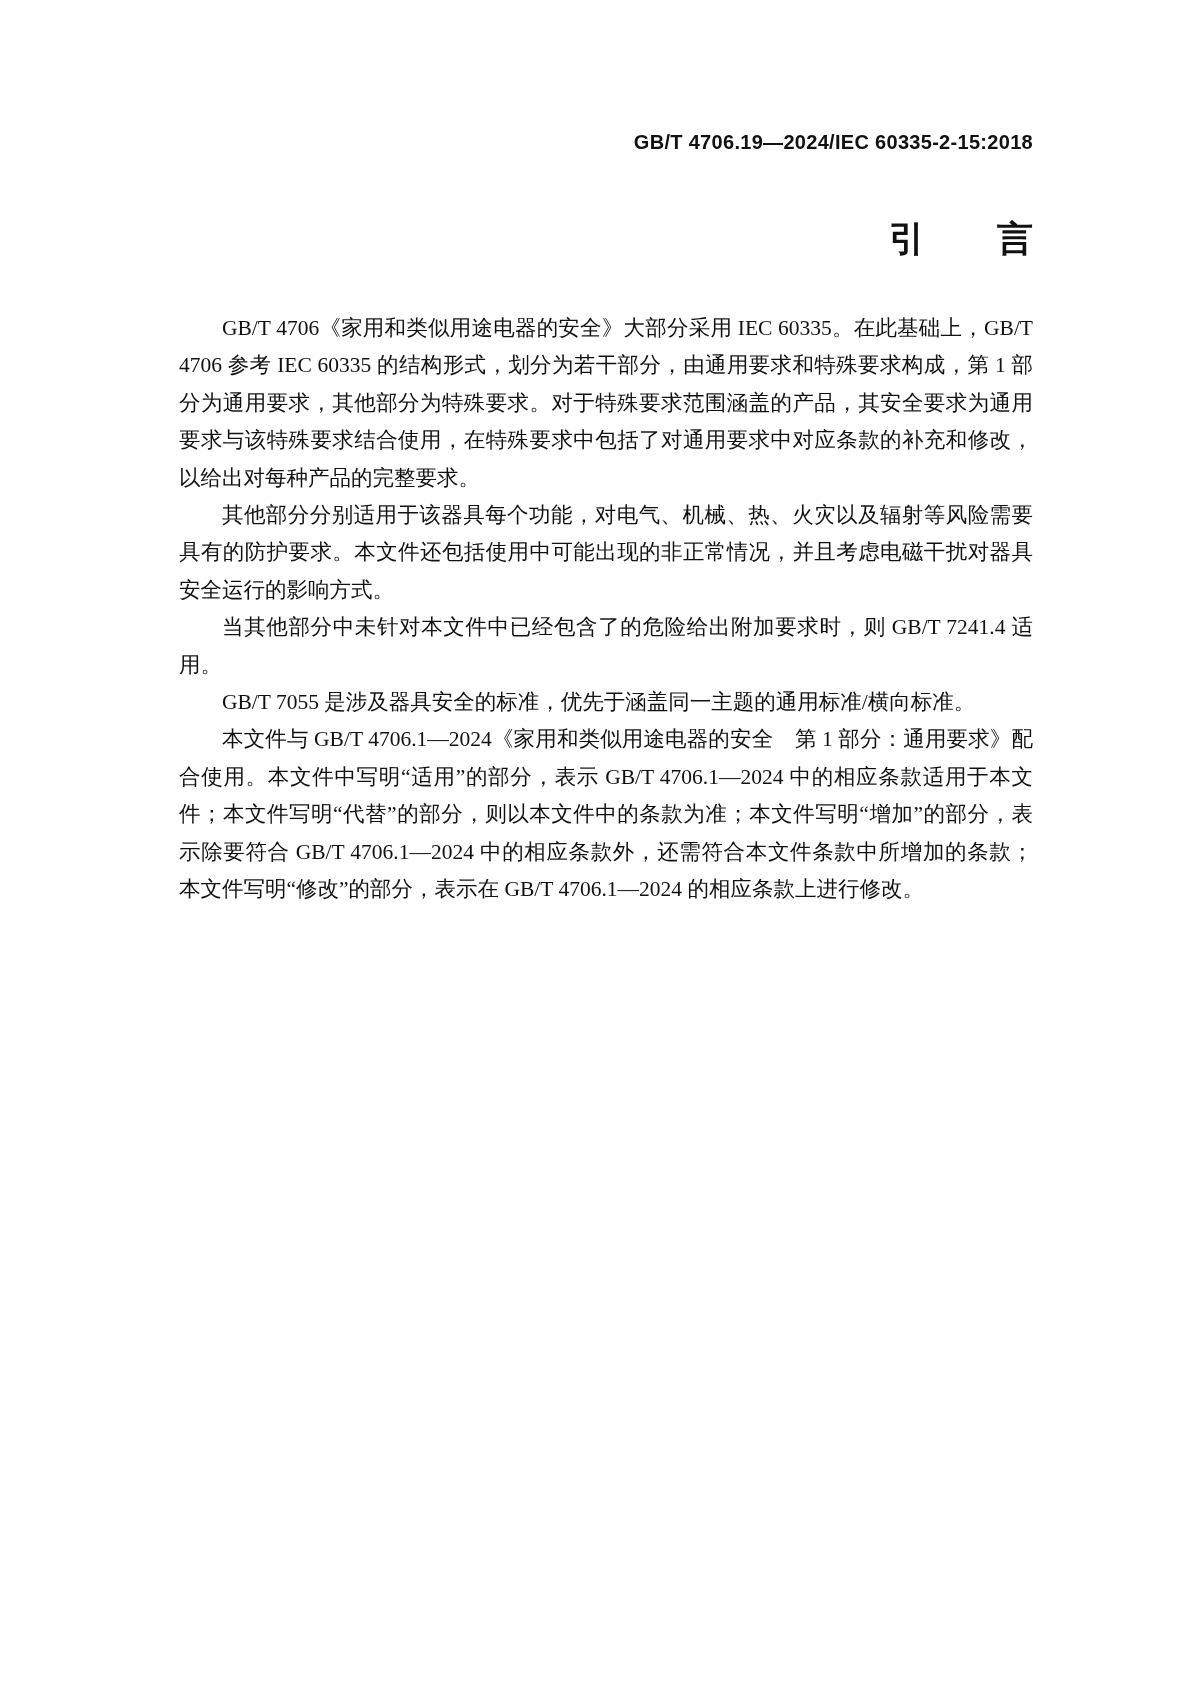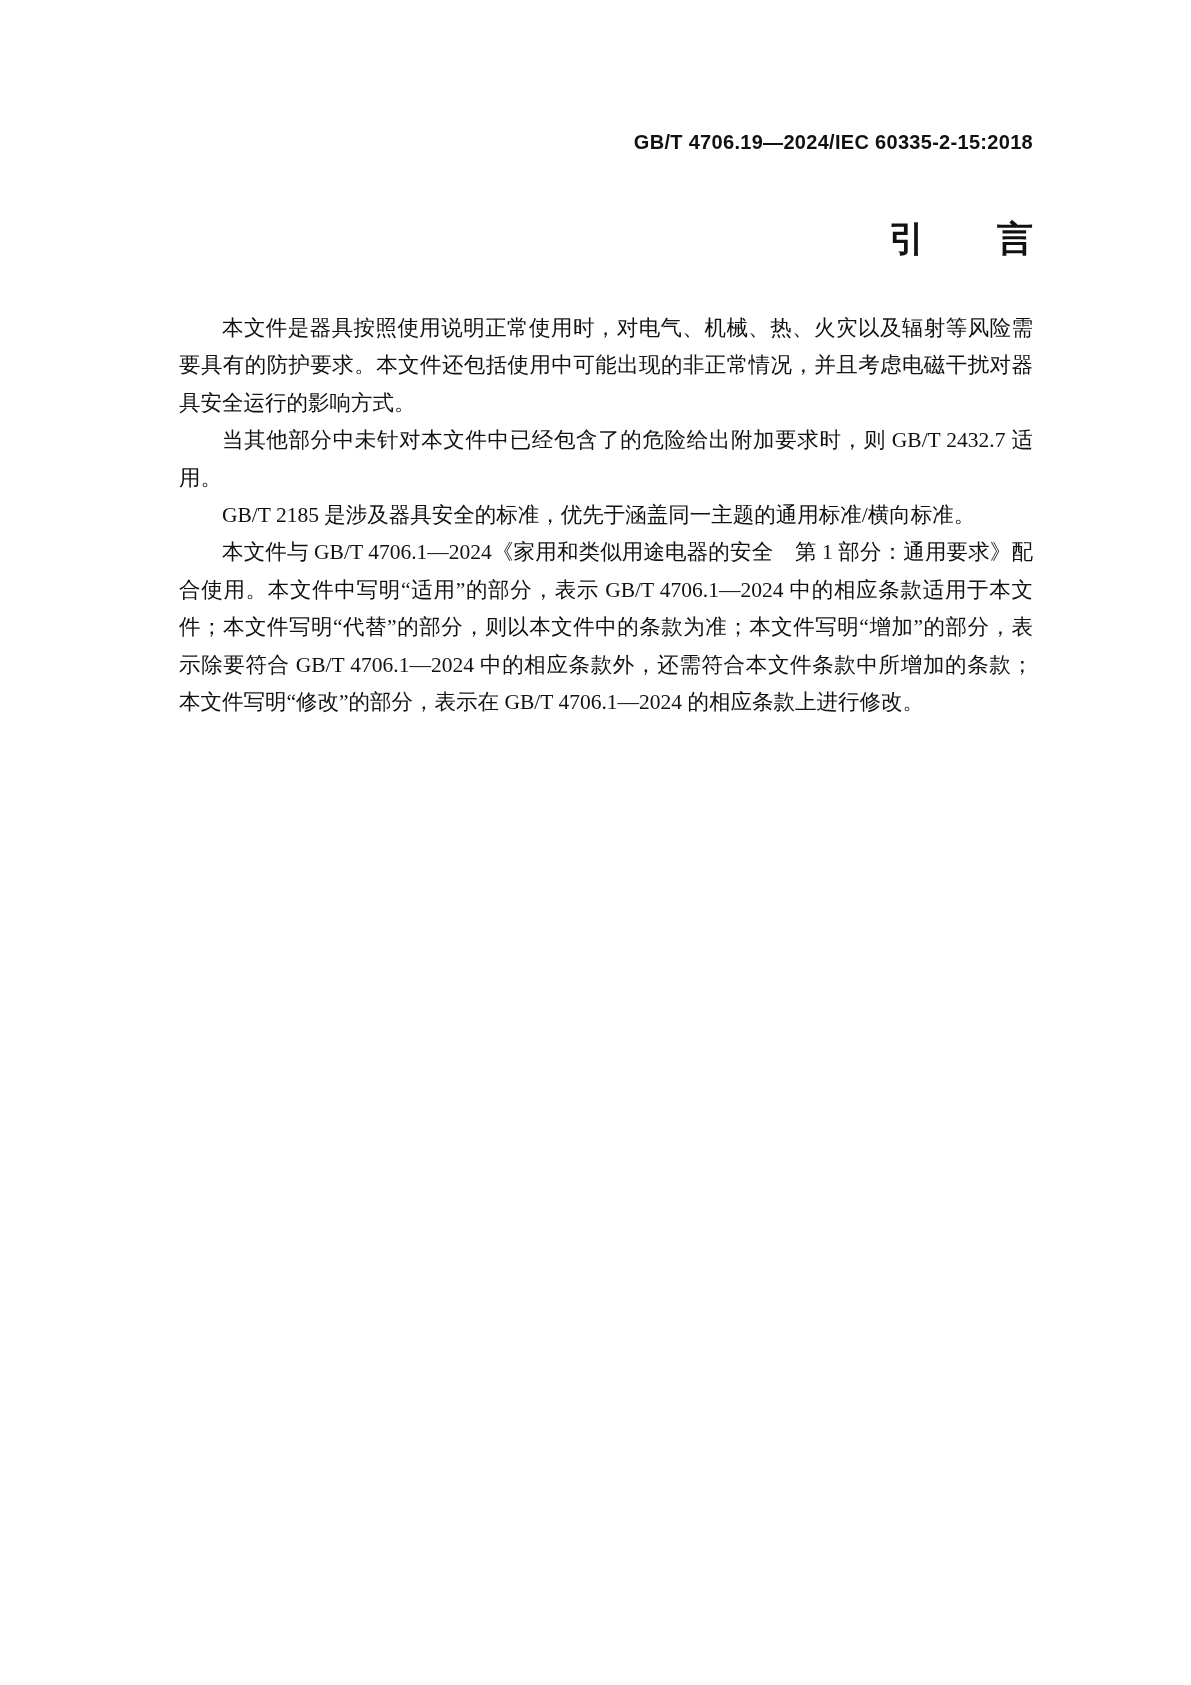--- a/index.html
+++ b/index.html
@@ -69,21 +69,22 @@
 </head>
 <body>
 
 <div class="page">
 
   <div class="doc-header">GB/T 4706.19—2024/IEC 60335-2-15:2018</div>
 
   <div class="doc-title">引　　言</div>
 
   <div class="doc-body">
-    <p>本文件是器具按照使用说明正常使用时，对电气、机械、热、火灾以及辐射等风险需要具有的防护要求。本文件还包括使用中可能出现的非正常情况，并且考虑电磁干扰对器具安全运行的影响方式。</p>
-    <p>当其他部分中未针对本文件中已经包含了的危险给出附加要求时，则 GB/T 2432.7 适用。</p>
-    <p>GB/T 2185 是涉及器具安全的标准，优先于涵盖同一主题的通用标准/横向标准。</p>
+    <p>GB/T 4706《家用和类似用途电器的安全》大部分采用 IEC 60335。在此基础上，GB/T 4706 参考 IEC 60335 的结构形式，划分为若干部分，由通用要求和特殊要求构成，第 1 部分为通用要求，其他部分为特殊要求。对于特殊要求范围涵盖的产品，其安全要求为通用要求与该特殊要求结合使用，在特殊要求中包括了对通用要求中对应条款的补充和修改，以给出对每种产品的完整要求。</p>
+    <p>其他部分分别适用于该器具每个功能，对电气、机械、热、火灾以及辐射等风险需要具有的防护要求。本文件还包括使用中可能出现的非正常情况，并且考虑电磁干扰对器具安全运行的影响方式。</p>
+    <p>当其他部分中未针对本文件中已经包含了的危险给出附加要求时，则 GB/T 7241.4 适用。</p>
+    <p>GB/T 7055 是涉及器具安全的标准，优先于涵盖同一主题的通用标准/横向标准。</p>
     <p>本文件与 GB/T 4706.1—2024《家用和类似用途电器的安全　第 1 部分：通用要求》配合使用。本文件中写明“适用”的部分，表示 GB/T 4706.1—2024 中的相应条款适用于本文件；本文件写明“代替”的部分，则以本文件中的条款为准；本文件写明“增加”的部分，表示除要符合 GB/T 4706.1—2024 中的相应条款外，还需符合本文件条款中所增加的条款；本文件写明“修改”的部分，表示在 GB/T 4706.1—2024 的相应条款上进行修改。</p>
   </div>
 
   <div class="page-number">V</div>
 
 </div>
 
 </body></html>

